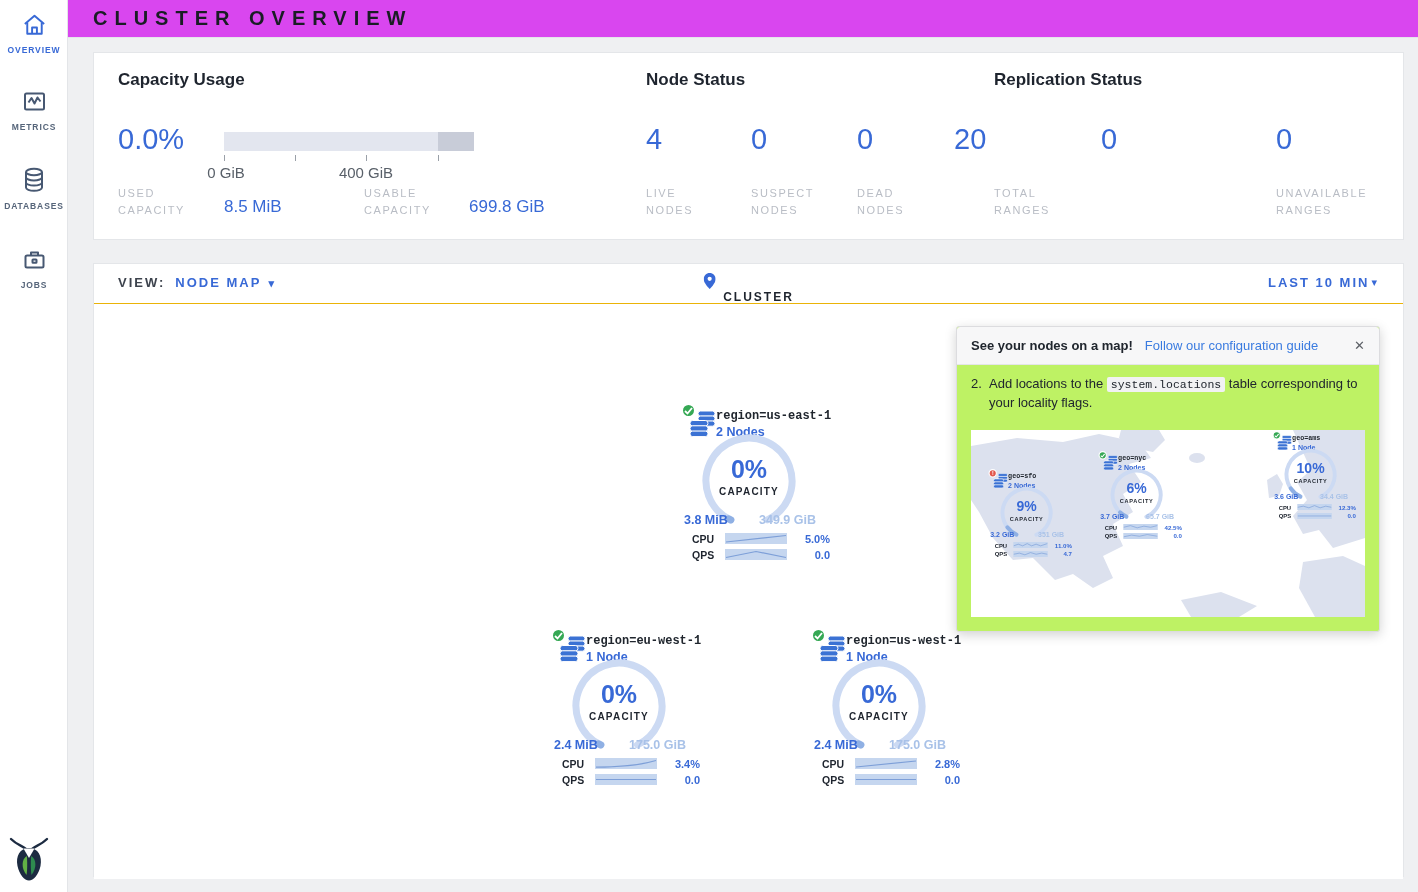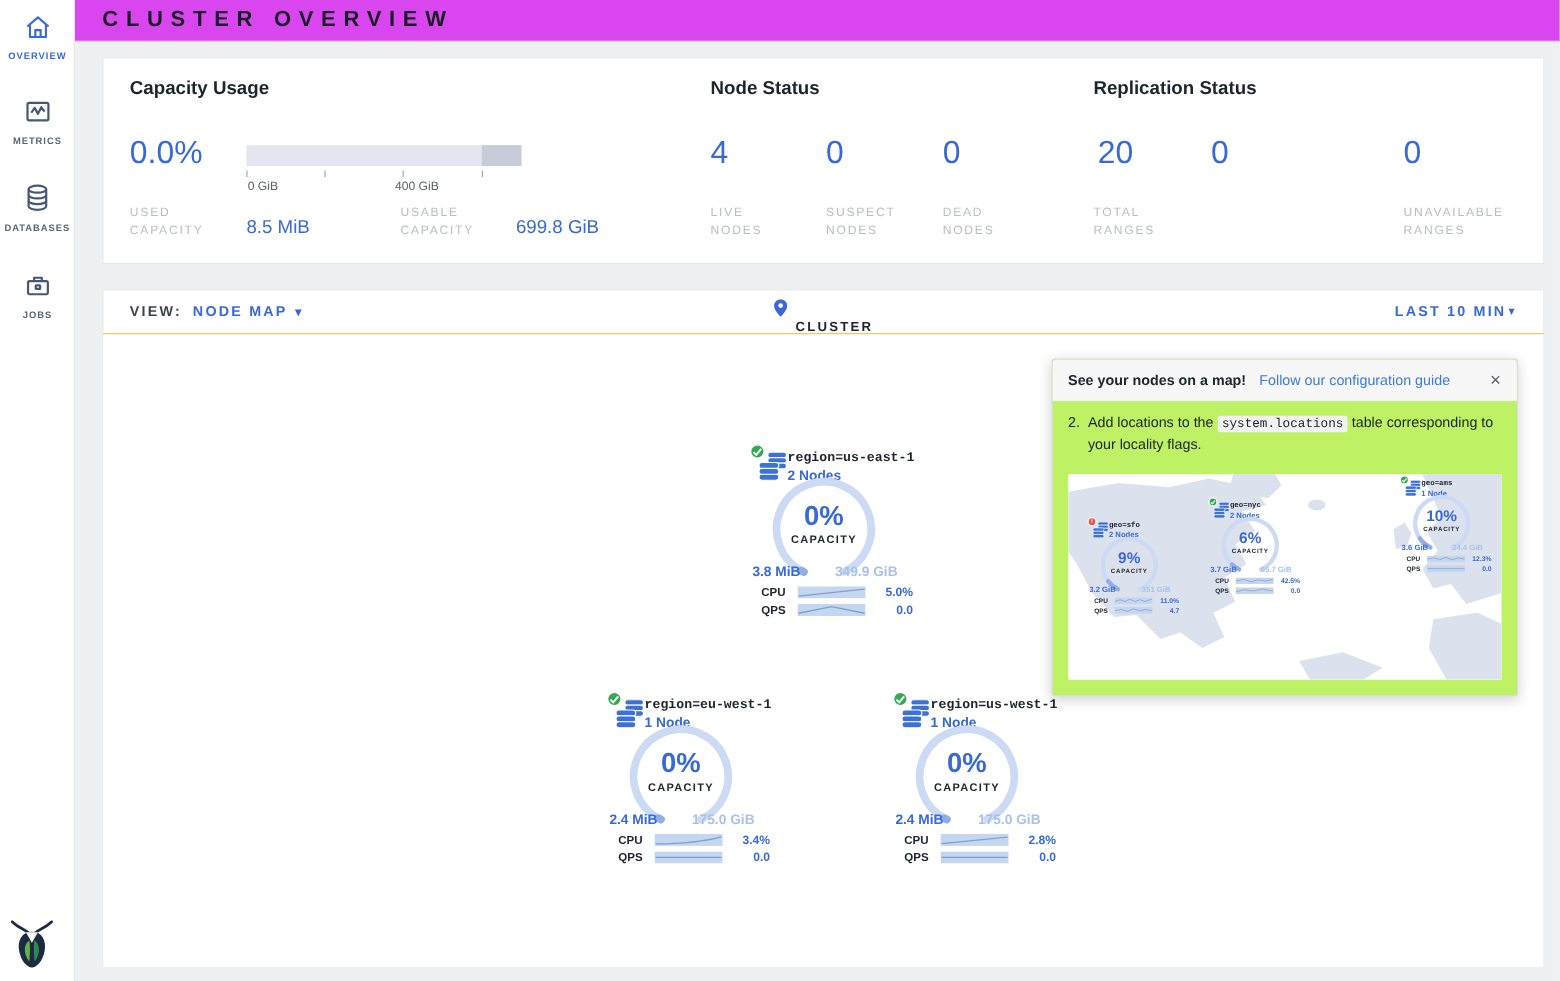--- a/index.html
+++ b/index.html
@@ -24,21 +24,21 @@
   .card-map { left:93px; top:263px; width:1311px; height:614px; }
 
   .sec-title { position:absolute; font-size:17px; font-weight:600; color:#1e242e; }
   .bignum { position:absolute; font-size:29px; color:#3869d6; }
   .glabel { position:absolute; font-size:11px; letter-spacing:1.6px; color:#b9bdc5; line-height:1.55; }
   .bval { position:absolute; font-size:17px; color:#3869d6; }
 
   .capbar { position:absolute; left:130px; top:79px; width:250px; height:19px; background:#e3e6ef; }
   .capbar .dark { position:absolute; left:214px; top:0; width:36px; height:19px; background:#c8ccd8; }
   .tick { position:absolute; top:23px; width:1px; height:6px; background:#9aa0a8; }
-  .ticklbl { position:absolute; top:32px; font-size:11px; color:#596069; transform:translateX(-50%); white-space:nowrap;margin-left:13px; }
+  .ticklbl { position:absolute; top:32px; font-size:15px; color:#596069; transform:translateX(-50%); white-space:nowrap; }
 
   
   .viewbar { position:relative; height:40px; border-bottom:1px solid #eab308;text-align:center; }
   .vb-left { position:absolute; left:24px; top:0; height:37px; display:flex; align-items:center; gap:10px; }
   .vb-label { font-size:13px; font-weight:600; letter-spacing:2px; color:#3d434d; }
   .vb-value { font-size:13px; font-weight:600; letter-spacing:2px; color:#3869d6; cursor:pointer; }
   .caret { font-size:11px; color:#3869d6; margin-left:2px; }
   .vb-center { position:absolute; left:50%; top:0; transform:translateX(-50%); height:37px; display:flex; align-items:center; gap:8px; }
   .vb-breadcrumb { font-size:12px; font-weight:600; letter-spacing:2px; color:#1e242e;margin-top:28px; }
   .vb-right { position:absolute; right:26px; top:0; height:37px; display:flex; align-items:center; cursor:pointer; }
@@ -166,21 +166,21 @@
 
     <div class="sec-title" style="left:552px; top:17px">Node Status</div>
     <div class="bignum" style="left:552px; top:70px">4</div>
     <div class="glabel" style="left:552px; top:132px; width:80px">LIVE NODES</div>
     <div class="bignum" style="left:657px; top:70px">0</div>
     <div class="glabel" style="left:657px; top:132px; width:80px">SUSPECT NODES</div>
     <div class="bignum" style="left:763px; top:70px">0</div>
     <div class="glabel" style="left:763px; top:132px; width:80px">DEAD NODES</div>
 
     <div class="sec-title" style="left:900px; top:17px">Replication Status</div>
-    <div class="bignum" style="left:904px; top:70px">20</div>
+    <div class="bignum" style="left:860px; top:70px">20</div>
     <div class="glabel" style="left:900px; top:132px; width:80px">TOTAL RANGES</div>
     <div class="bignum" style="left:1007px; top:70px">0</div>
     <div class="bignum" style="left:1182px; top:70px">0</div>
     <div class="glabel" style="left:1182px; top:132px; width:120px">UNAVAILABLE RANGES</div>
   </div>
 
   <div class="card card-map">
     <div class="viewbar">
       <div class="vb-left">
         <span class="vb-label">VIEW:</span>

